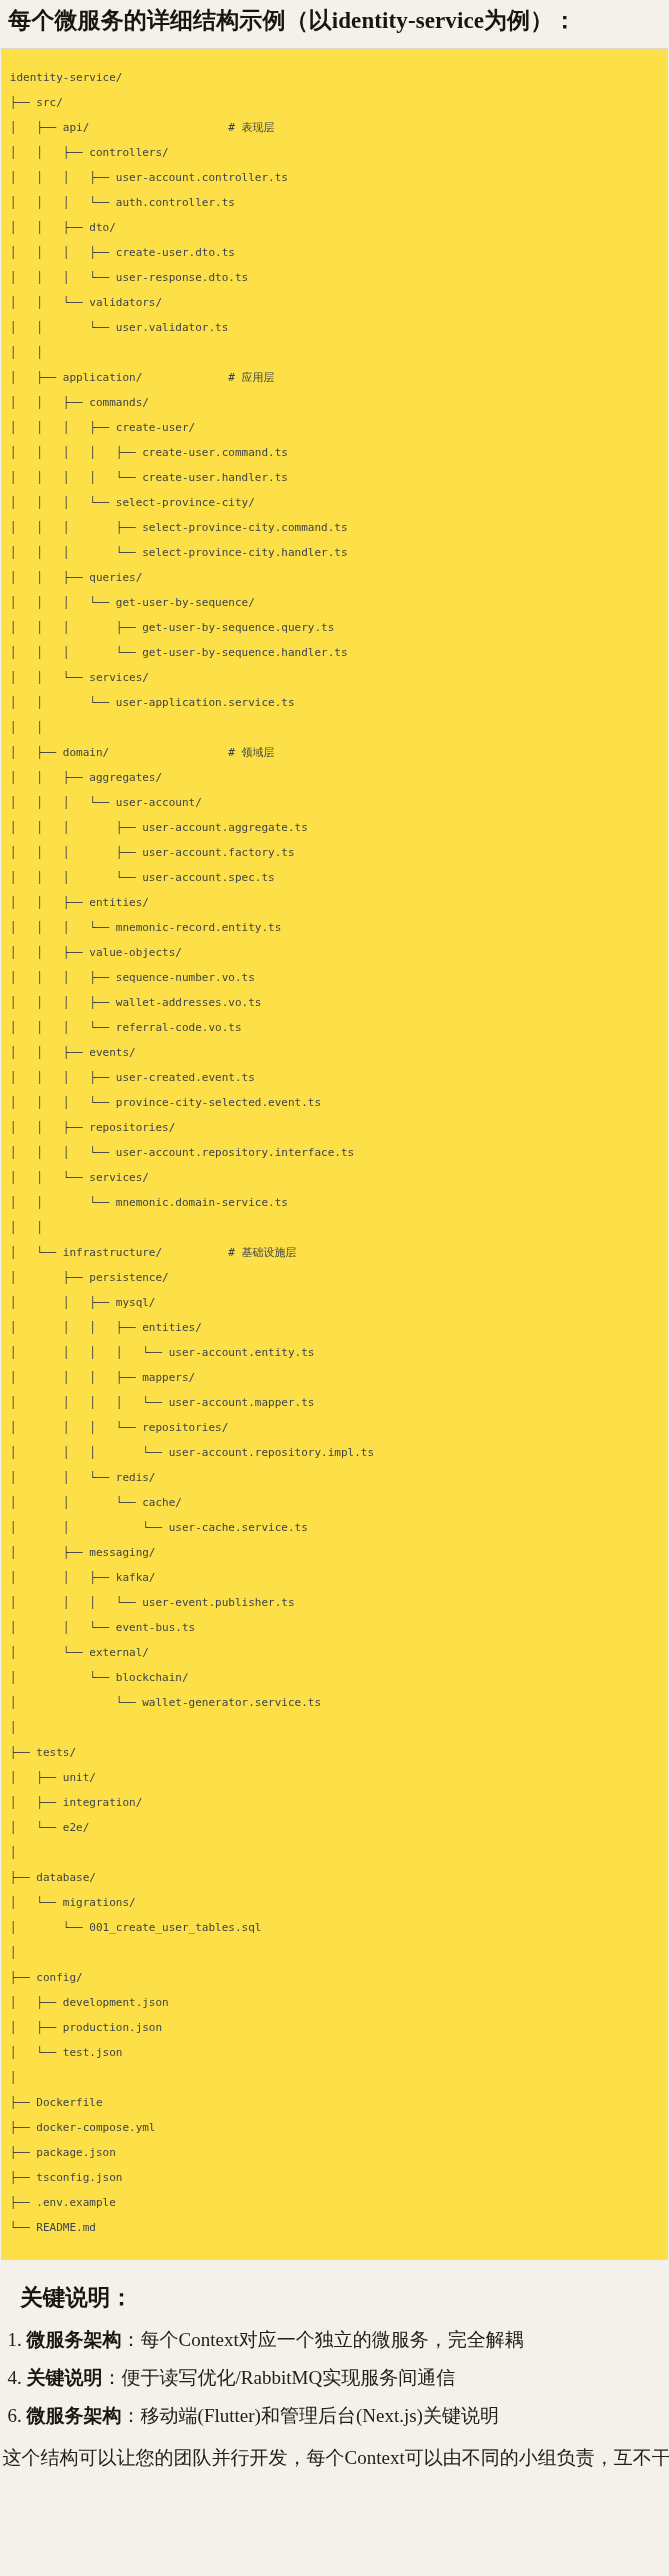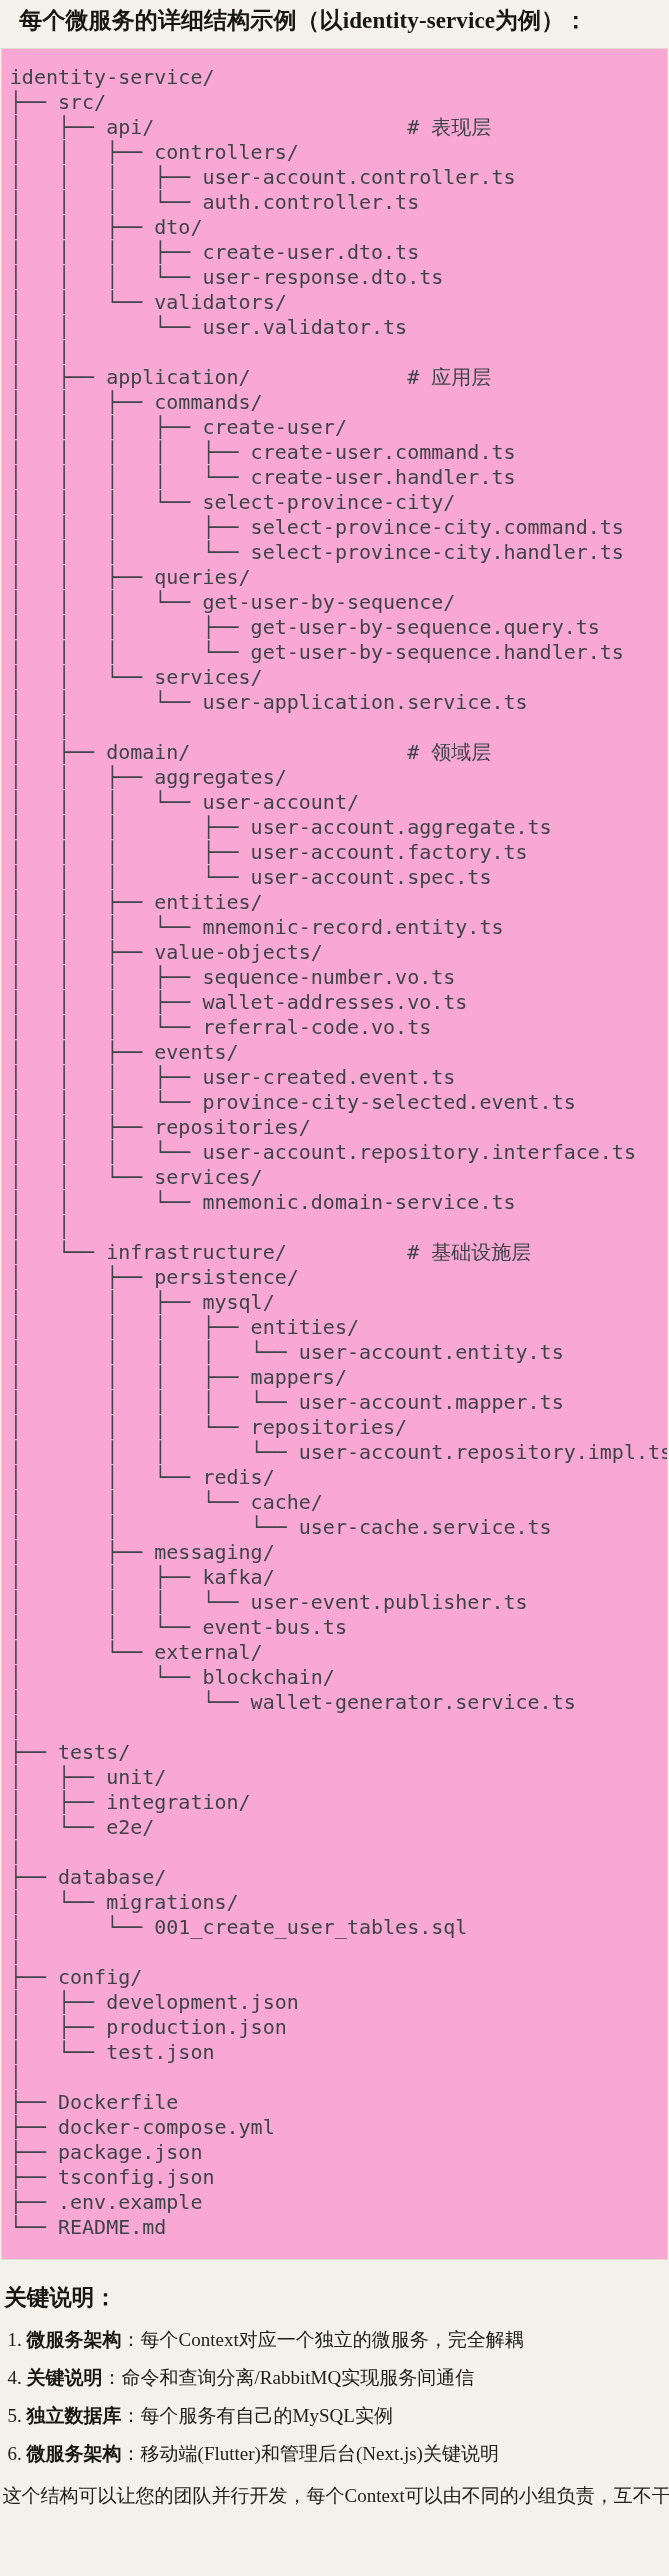--- a/index.html
+++ b/index.html
@@ -9,42 +9,42 @@
     box-sizing: border-box;
     background: #F3F1EA;
     padding: 6.3px 1.3px 3.1px 1.3px;
     font-family: "Liberation Serif", serif;
     color: #21201B;
   }
   h1.page-title {
     font-size: 23px;
     line-height: 29px;
     margin: 0 0 12.5px 0;
-    padding-left: 18px;
+    padding-left: 7px;
     font-weight: bold;
     color: #171611;
     letter-spacing: 0.1px;
   }
   pre.code-block {
     margin: 0;
-    background: #f9a8d4;
+    background: #fde047;
     border: 0.6px solid #DDD9CF;
     padding: 16.3px 7.5px 19.4px 7.5px;
     font-family: "DejaVu Sans Mono", monospace;
-    font-size: 20px;
+    font-size: 11px;
     line-height: 25px;
     color: #3E434A;
     white-space: pre;
     overflow: hidden;
   }
   h2.notes-heading {
     font-size: 22.5px;
     line-height: 30px;
     margin: 23px 0 7.5px 0;
-    padding-left: 3px;
+    padding-left: 19px;
     font-weight: bold;
     color: #171611;
   }
   ol.notes-list {
     list-style: none;
     margin: 0;
     padding: 0 0 0 6.3px;
   }
   ol.notes-list li {
     font-size: 19px;
@@ -151,20 +151,19 @@
 ├── docker-compose.yml
 ├── package.json
 ├── tsconfig.json
 ├── .env.example
 └── README.md</pre>
 
   <h2 class="notes-heading">关键说明：</h2>
 
   <ol class="notes-list" id="notes-list">
       <li><span class="note-marker">1.</span> <span class="note-label">微服务架构</span><span class="note-separator">：</span><span class="note-text">每个Context对应一个独立的微服务，完全解耦</span></li>
-      <li><span class="note-marker">4.</span> <span class="note-label">关键说明</span><span class="note-separator">：</span><span class="note-text">命令和查询分离/RabbitMQ实现服务间通信</span></li>
-      <li><span class="note-marker">5.</span> <span class="note-label">独立数据库</span><span class="note-separator">：</span><span class="note-text">每个服务有自己的MySQL实例</span></li>
+      <li><span class="note-marker">4.</span> <span class="note-label">关键说明</span><span class="note-separator">：</span><span class="note-text">便于读写优化/RabbitMQ实现服务间通信</span></li>
       <li><span class="note-marker">6.</span> <span class="note-label">微服务架构</span><span class="note-separator">：</span><span class="note-text">移动端(Flutter)和管理后台(Next.js)关键说明</span></li>
     </ol>
 
   <p class="closing-paragraph">这个结构可以让您的团队并行开发，每个Context可以由不同的小组负责，互不干扰。</p>
 </div>
 
 
 </body></html>

